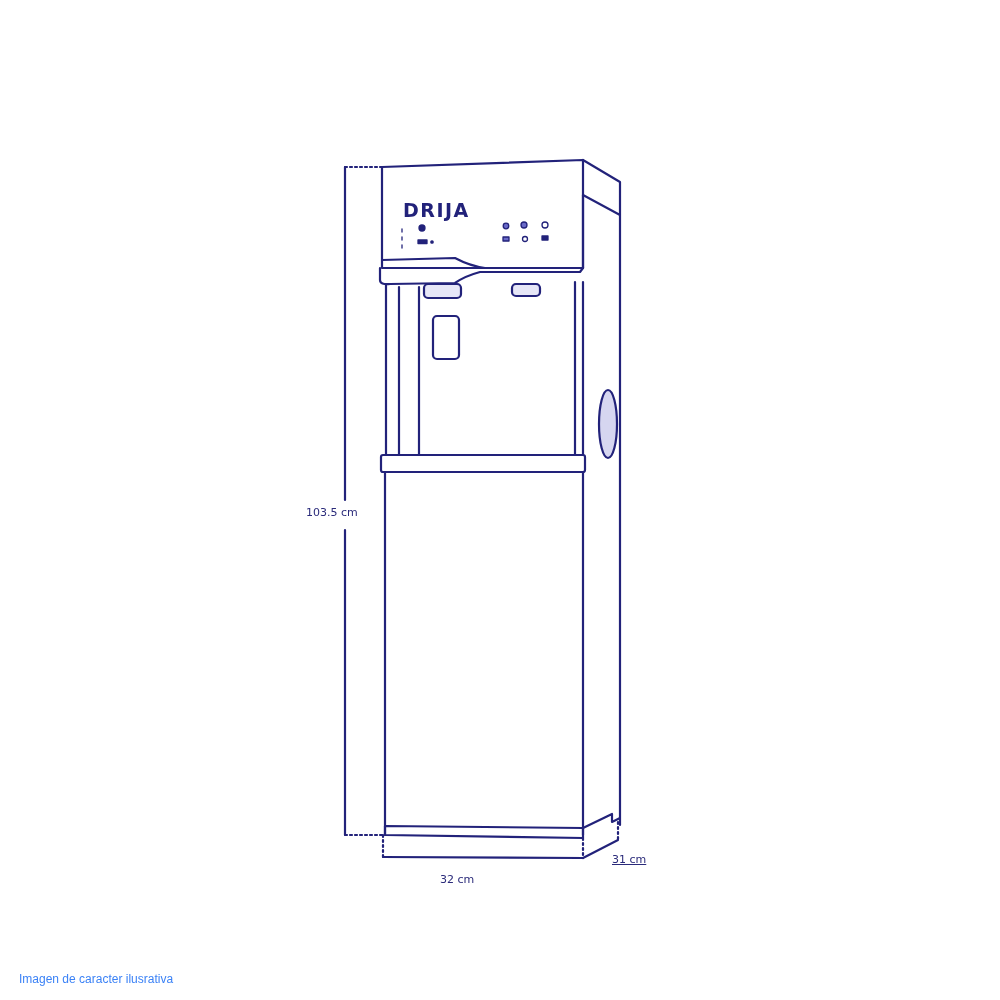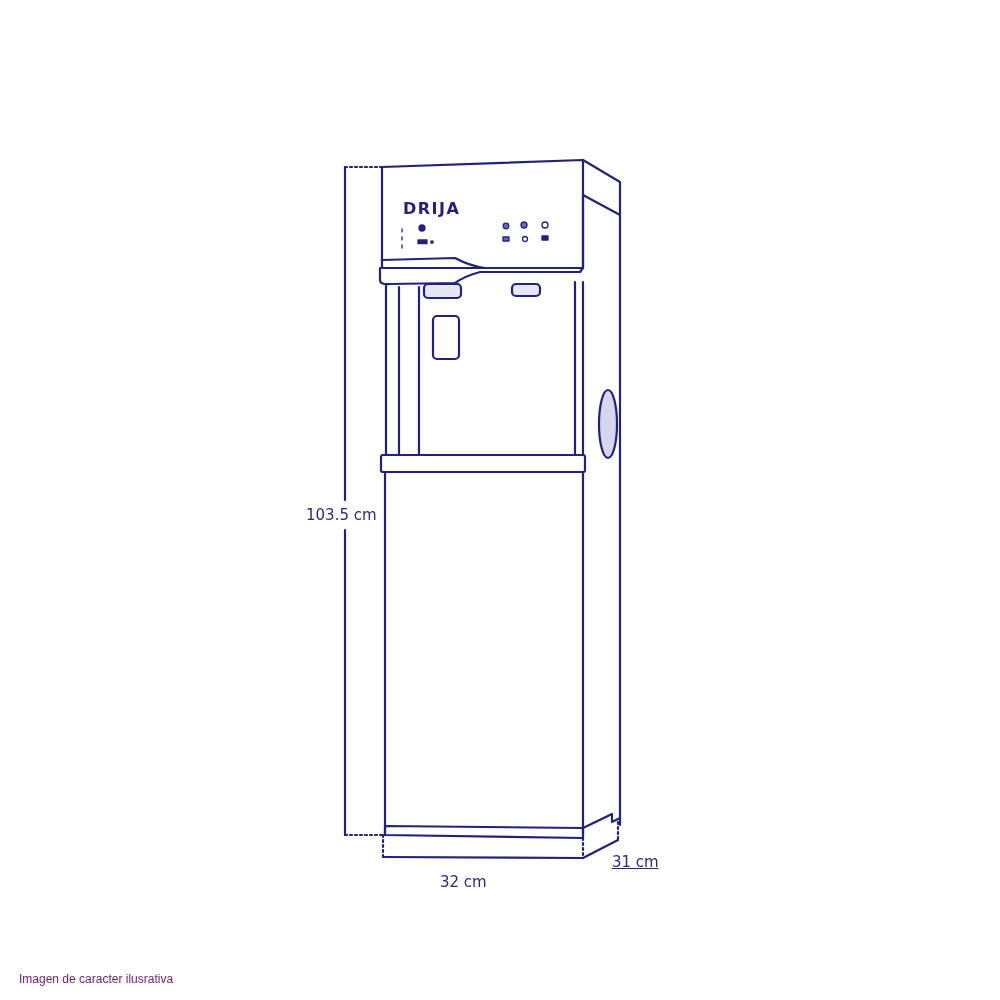--- a/index.html
+++ b/index.html
@@ -4,30 +4,30 @@
   <style>
     html, body { margin: 0; padding: 0; }
     body {
       width: 1000px; height: 1000px; background: #ffffff;
       position: relative; overflow: hidden;
       font-family: "DejaVu Sans", sans-serif;
     }
     #diagram { position: absolute; left: 0; top: 0; width: 1000px; height: 1000px; }
     .dim-label {
       position: absolute; font-family: "DejaVu Sans", sans-serif;
-      font-size: 15px; color: #2a2a7a; white-space: nowrap;
+      font-size: 11px; color: #2a2a7a; white-space: nowrap;
     }
     .caption {
       position: absolute; left: 19px; top: 972px;
-      font-family: "Liberation Sans", sans-serif; font-size: 12px; color: #701a75;
+      font-family: "Liberation Sans", sans-serif; font-size: 12px; color: #3b82f6;
     }
     .brand {
       position: absolute; left: 403px; top: 199px;
       font-family: "DejaVu Sans", sans-serif; font-weight: bold;
-      font-size: 16px; letter-spacing: 1.5px; color: #22227a;
+      font-size: 19px; letter-spacing: 1.5px; color: #22227a;
     }
   </style>
 </head>
 <body>
 
 <svg id="diagram" viewBox="0 0 1000 1000" xmlns="http://www.w3.org/2000/svg">
   <g fill="none" stroke="#22227a" stroke-width="2.2" stroke-linejoin="round" stroke-linecap="round">
 
     <g>
       <line x1="345" y1="167" x2="345" y2="500"></line>

